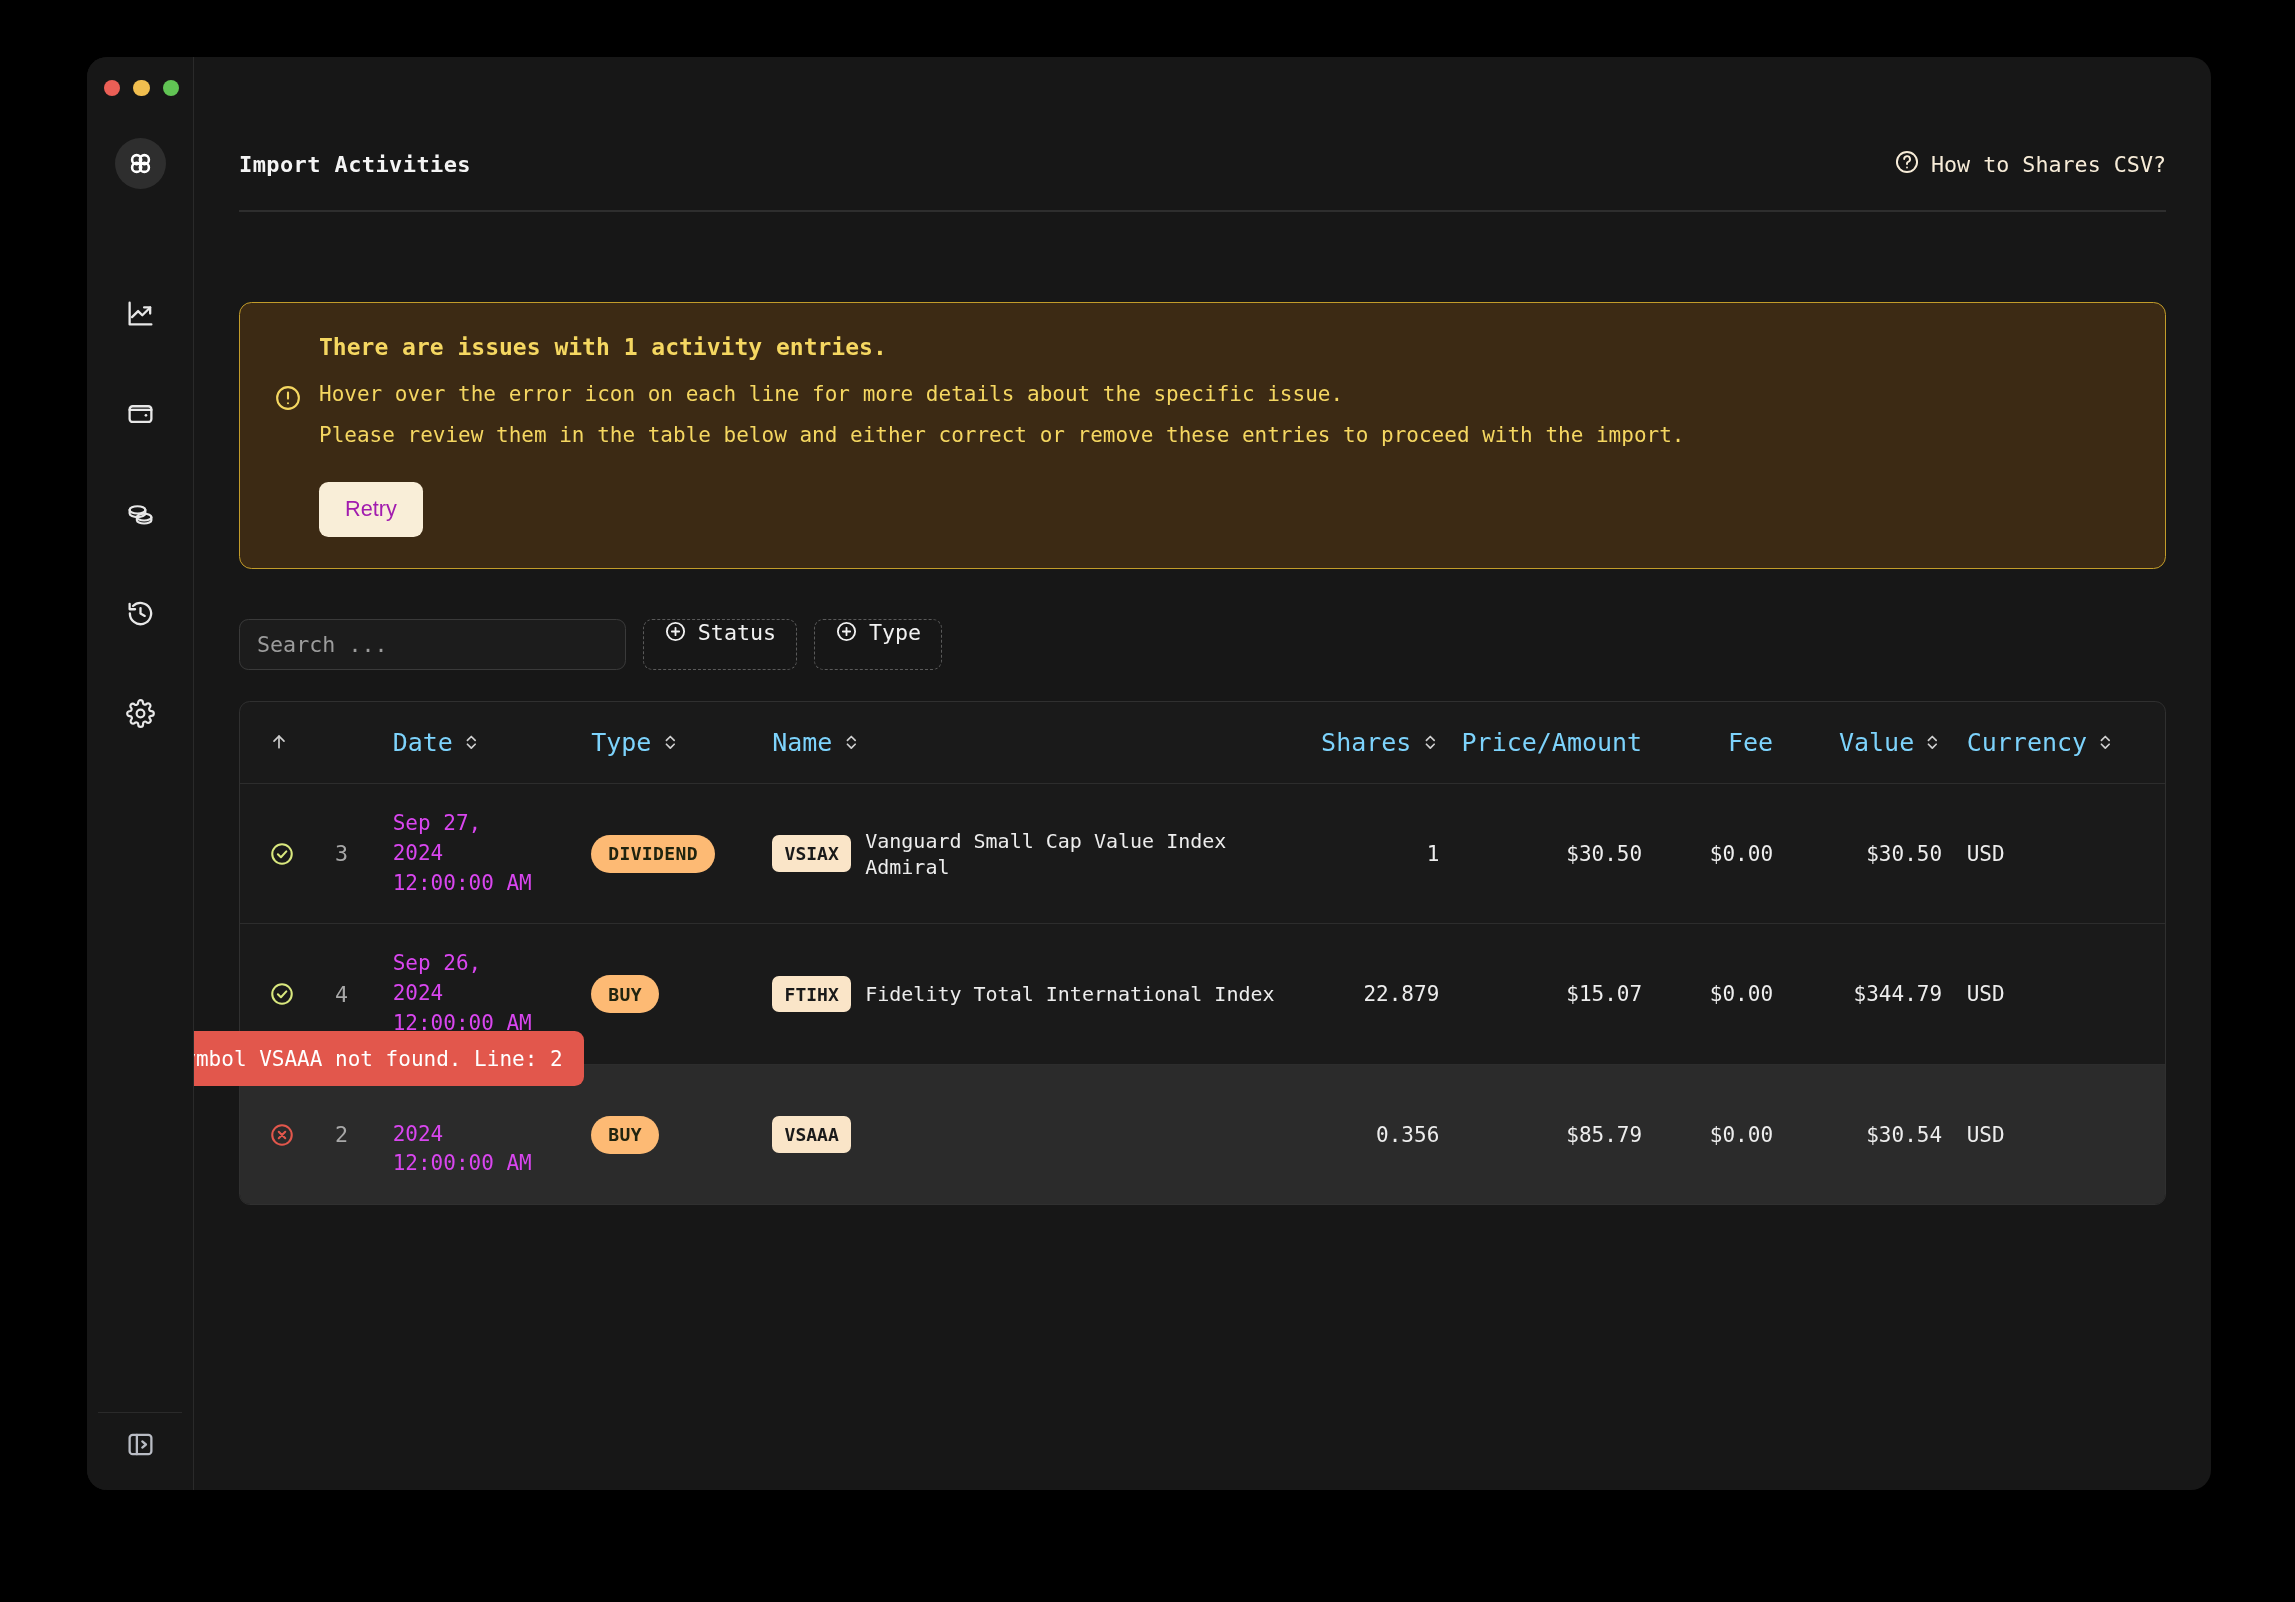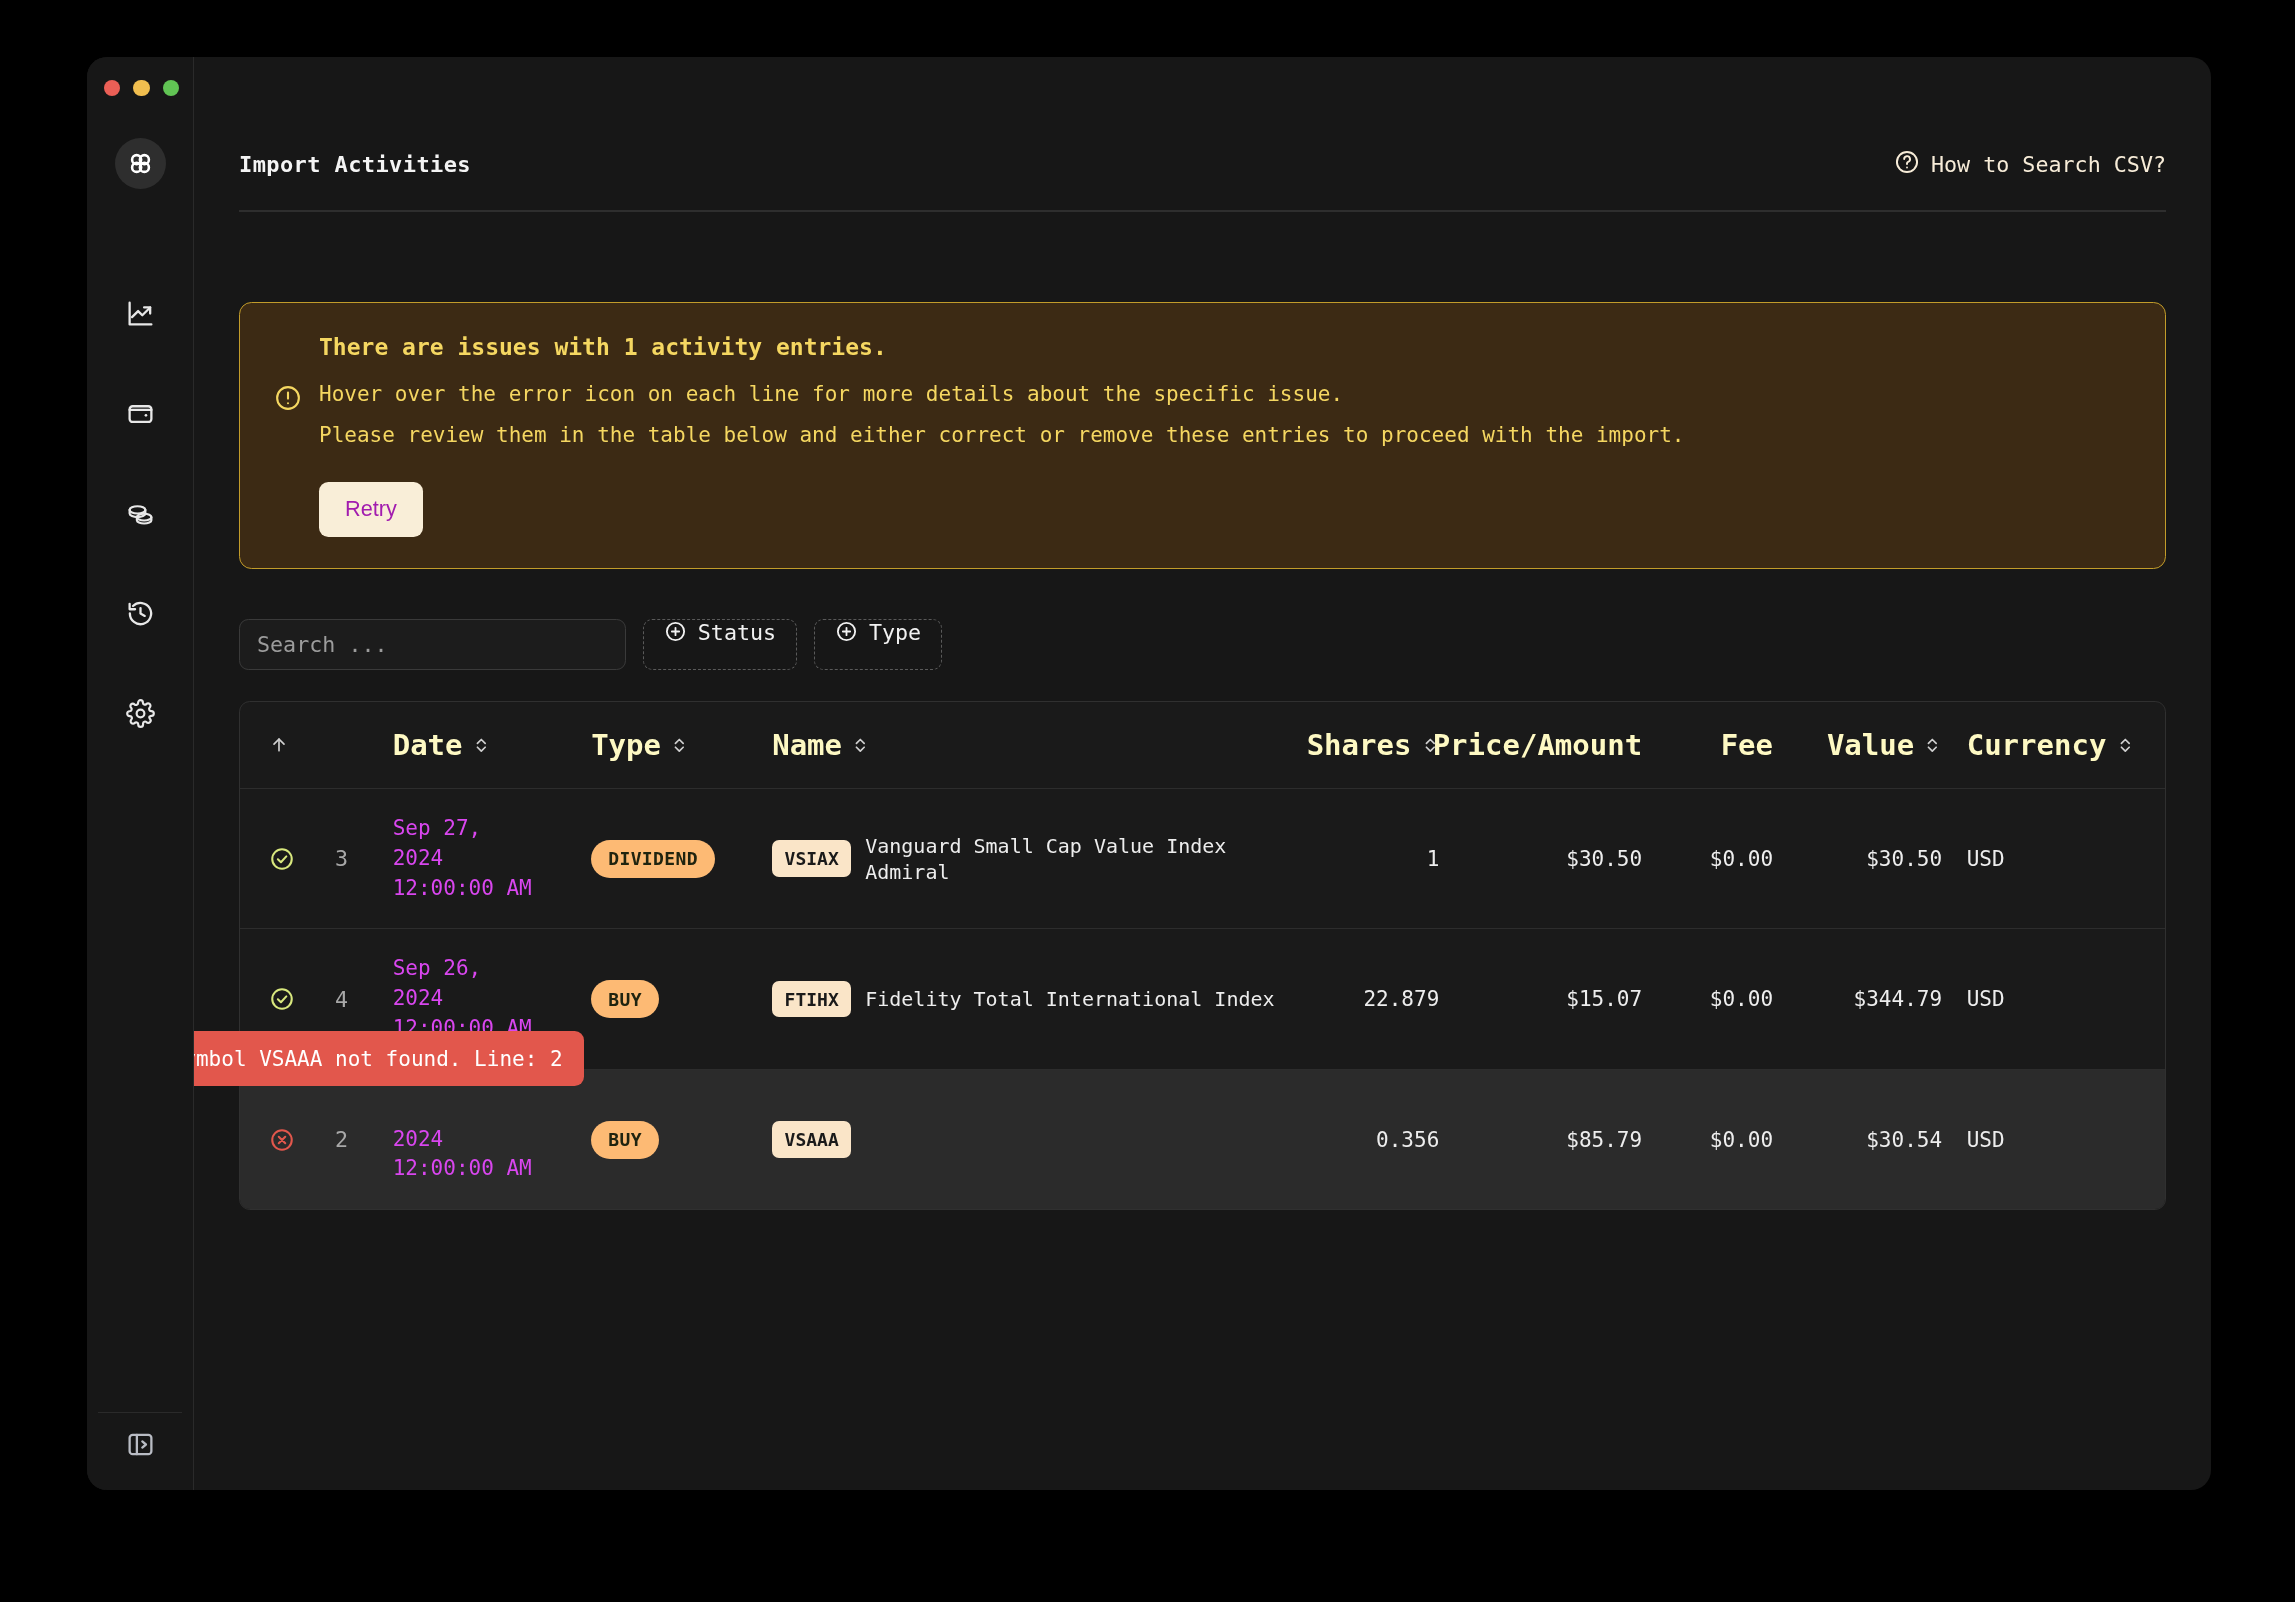--- a/index.html
+++ b/index.html
@@ -171,23 +171,23 @@
   
   .table-wrap {
     margin-top: 31px;
     border: 1.5px solid #303030;
     border-radius: 10.8px;
     overflow: hidden;
     background: #1a1a1a;
   }
   table { width: 100%; border-collapse: collapse; table-layout: fixed; }
   thead th {
-    color: #fef9c3;
-    font-size: 29px;
-    font-weight: bold;
+    color: #7dd3fc;
+    font-size: 25px;
+    font-weight: normal;
     text-align: left;
     padding: 26px 0;
     border-bottom: 1.5px solid #2d2d2d;
     white-space: nowrap;
   }
   .th-inner { display: flex; align-items: center; gap: 9.3px; }
   .th-right .th-inner { justify-content: flex-end; }
   th .sort svg { width: 18.6px; height: 18.6px; display: block; }
 
   col.c-status { width: 87px; }
@@ -338,21 +338,21 @@
     <div class="topbar">
       <div class="page-title">Import Activities</div>
       <div class="help-link">
         <span>
           <svg viewBox="0 0 24 24" fill="none" stroke="#f7ecd8" stroke-width="1.8" stroke-linecap="round" stroke-linejoin="round">
             <circle cx="12" cy="12" r="9.3"></circle>
               <path d="M9.4 9.3a2.7 2.7 0 1 1 3.6 2.55c-.7.27-1 .9-1 1.6v.4"></path>
               <circle cx="12" cy="17.1" r="0.85" fill="#f7ecd8" stroke="none"></circle>
           </svg>
         </span>
-        <span>How to Search CSV?</span>
+        <span>How to Shares CSV?</span>
       </div>
     </div>
     <div class="divider"></div>
 
     <div class="alert">
       <div class="alert-icon">
         <svg viewBox="0 0 24 24" fill="none" stroke="#f5d761" stroke-width="1.8" stroke-linecap="round">
           <circle cx="12" cy="12" r="9.3"></circle>
             <path d="M12 7.4v5.1"></path>
             <circle cx="12" cy="16.4" r="0.85" fill="#f5d761" stroke="none"></circle>

